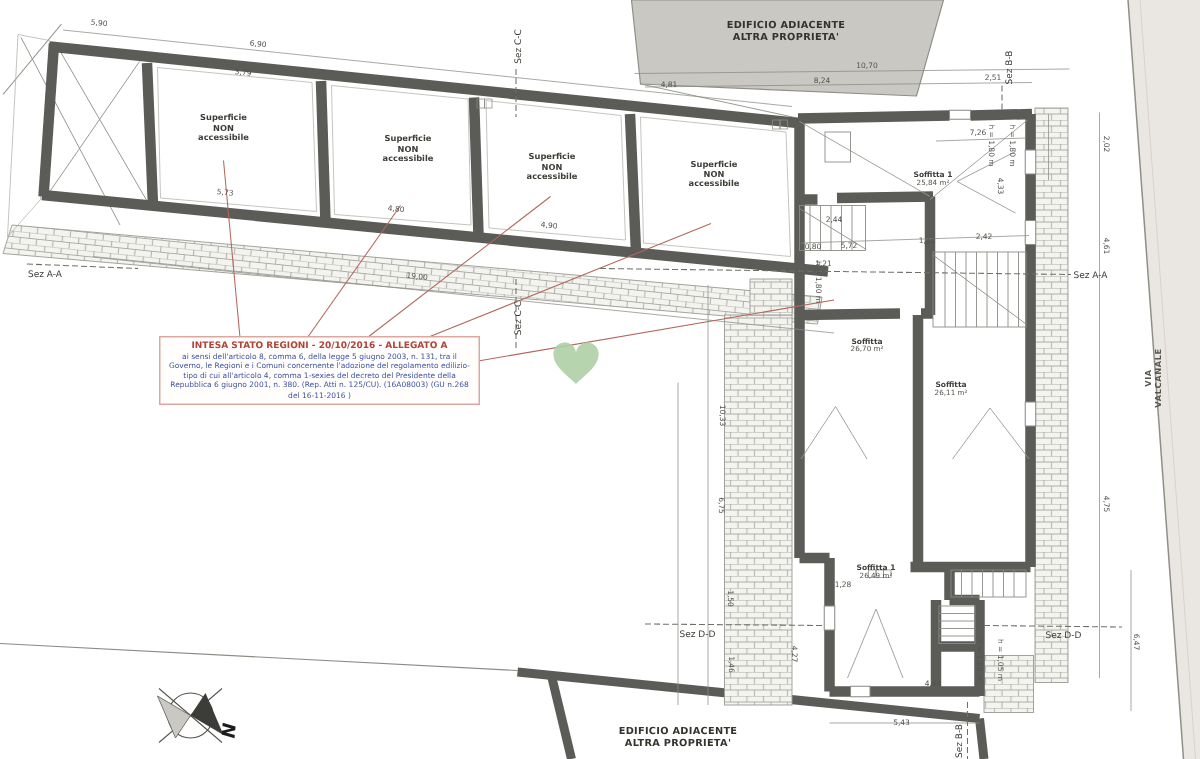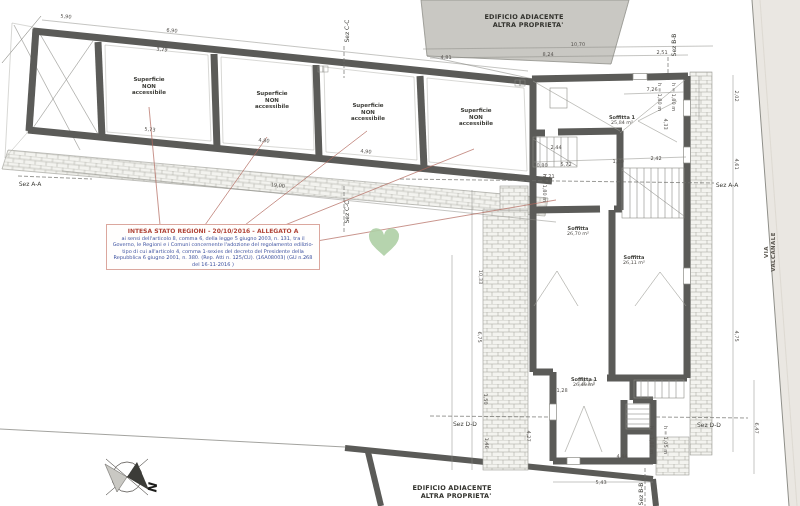--- a/index.html
+++ b/index.html
@@ -1,21 +1,21 @@
 <!DOCTYPE html>
 <html><head>
 <meta charset="utf-8">
 <style>
   html,body{margin:0;padding:0;background:#fff;}
   #canvas{position:relative;width:800px;height:506px;background:#ffffff;overflow:hidden;
           font-family:"DejaVu Sans",sans-serif;}
   #plan-svg{position:absolute;left:0;top:0;}
   .layer{position:absolute;left:0;top:0;width:800px;height:506px;pointer-events:none;}
   .adj-label{position:absolute;transform:translate(-50%,-50%);font-weight:bold;font-size:6.5px;
-             line-height:1.3;color:#34342f;text-align:right;white-space:pre-line;letter-spacing:.2px;}
+             line-height:1.3;color:#34342f;text-align:center;white-space:pre-line;letter-spacing:.2px;}
   .sup-label{position:absolute;transform:translate(-50%,-50%);font-weight:bold;font-size:5.5px;
              line-height:1.2;color:#3d3d38;text-align:center;white-space:pre-line;}
   .soff{position:absolute;transform:translate(-50%,-50%);text-align:center;color:#3d3d38;}
   .soff b{display:block;font-size:5px;font-weight:bold;line-height:1.2;}
   .soff i{display:block;font-style:normal;font-size:4.8px;line-height:1.2;color:#55524e;}
   .sec{position:absolute;font-size:6px;color:#3b3b36;white-space:nowrap;}
   .dim{position:absolute;font-size:5px;color:#55524e;white-space:nowrap;}
   .street{position:absolute;transform:translate(-50%,-50%) rotate(-90deg);font-weight:bold;
           font-size:5.5px;line-height:1.25;color:#5a564f;text-align:center;white-space:pre-line;
           letter-spacing:.4px;}

